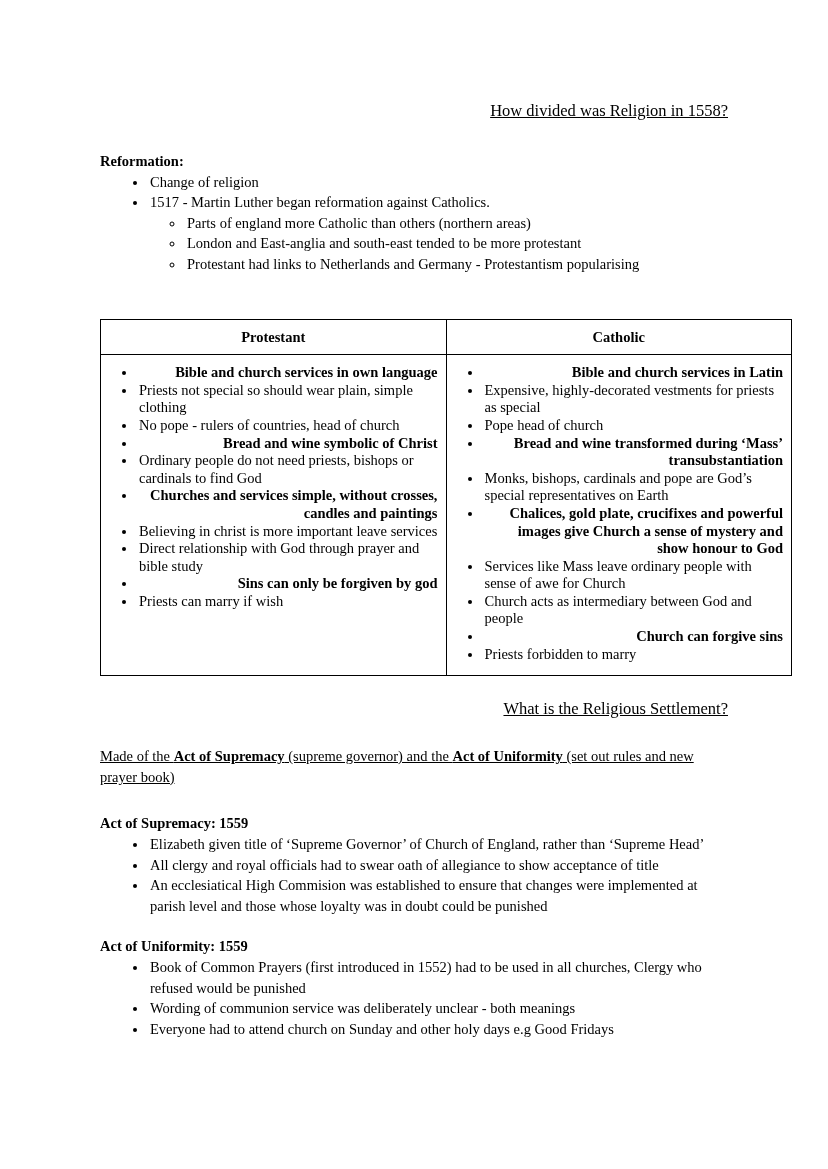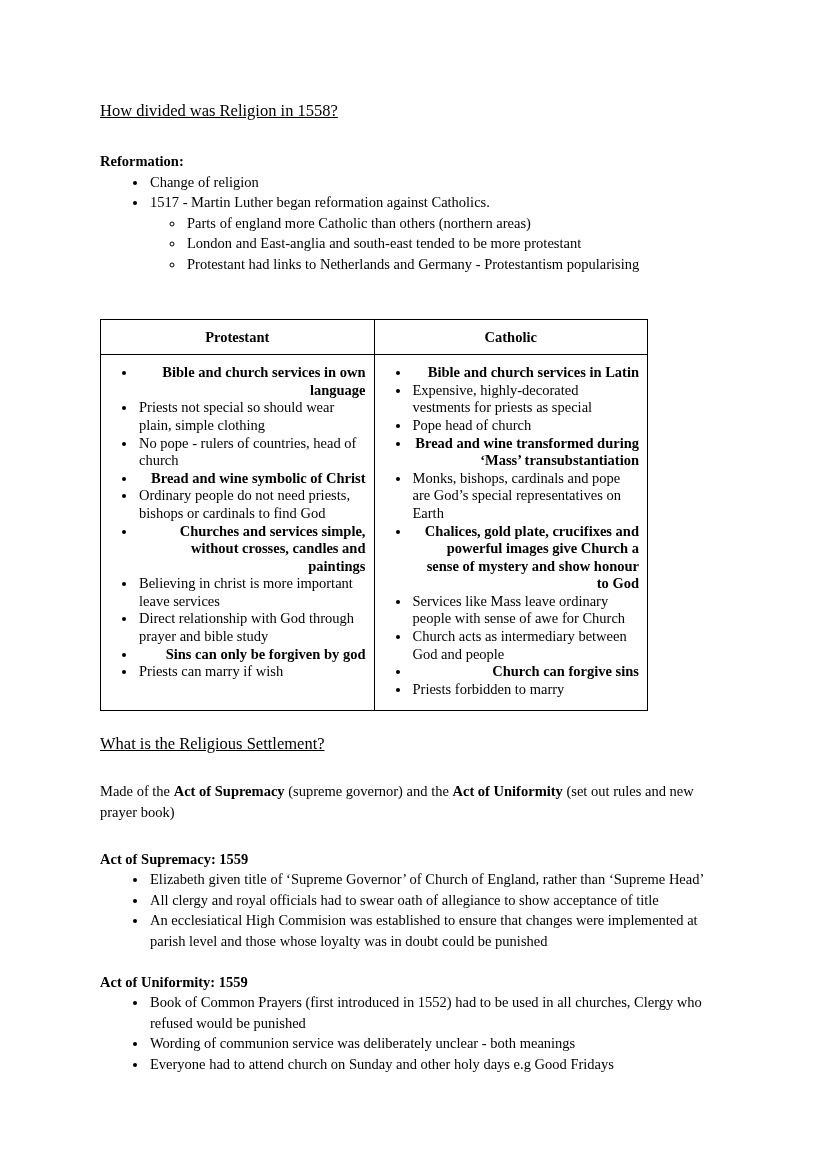--- a/index.html
+++ b/index.html
@@ -8,21 +8,21 @@
     width: 828px;
     min-height: 1169px;
     margin: 0 auto;
     background: #ffffff;
     padding: 100px 100px 60px 100px;
     font-family: "Liberation Serif", serif;
     font-size: 14.5px;
     line-height: 20.6px;
     color: #000000;
   }
-  .center { text-align: left; }
+  .center { text-align: right; }
   .doc-title {
     font-size: 16.5px;
     font-weight: normal;
     text-decoration: underline;
     line-height: 22px;
   }
   .bold { font-weight: bold; text-align: right; }
   .section-heading { font-weight: bold; margin-top: 26px; }
   ul.doc-list {
     list-style: disc;
@@ -30,21 +30,21 @@
     margin: 0;
   }
   ul.doc-list li { padding-left: 2px; }
   ul.doc-list li.sub {
     list-style-type: circle;
     margin-left: 37px;
     font-family: Liberation Serif, serif;
   }
   table.compare {
     border-collapse: collapse;
-    width: 548px;
+    width: 692px;
     margin-top: 44px;
   }
   table.compare th, table.compare td {
     border: 1.5px solid #000000;
   }
   table.compare th {
     padding: 7px 4px;
     font-size: 14.5px;
     text-align: center;
     font-weight: bold;
@@ -56,21 +56,21 @@
     line-height: 17.6px;
   }
   table.compare td ul {
     list-style: disc;
     padding-left: 30px;
     margin: 0;
   }
   table.compare td ul li { padding-left: 2px; }
   .puritan-note { margin-top: 31px; }
   .settlement-title { margin-top: 22px; }
-  .intro-para { margin-top: 26px; width: 628px; }
+  .intro-para { margin-top: 26px; width: 628px; text-decoration: underline; }
   .acts-list { margin-top: 0; }
   .mt-sub { margin-top: 20px; }
 </style>
 </head>
 <body>
 
 <div class="page">
 
   <h1 class="doc-title center">How divided was Religion in 1558?</h1>
 

